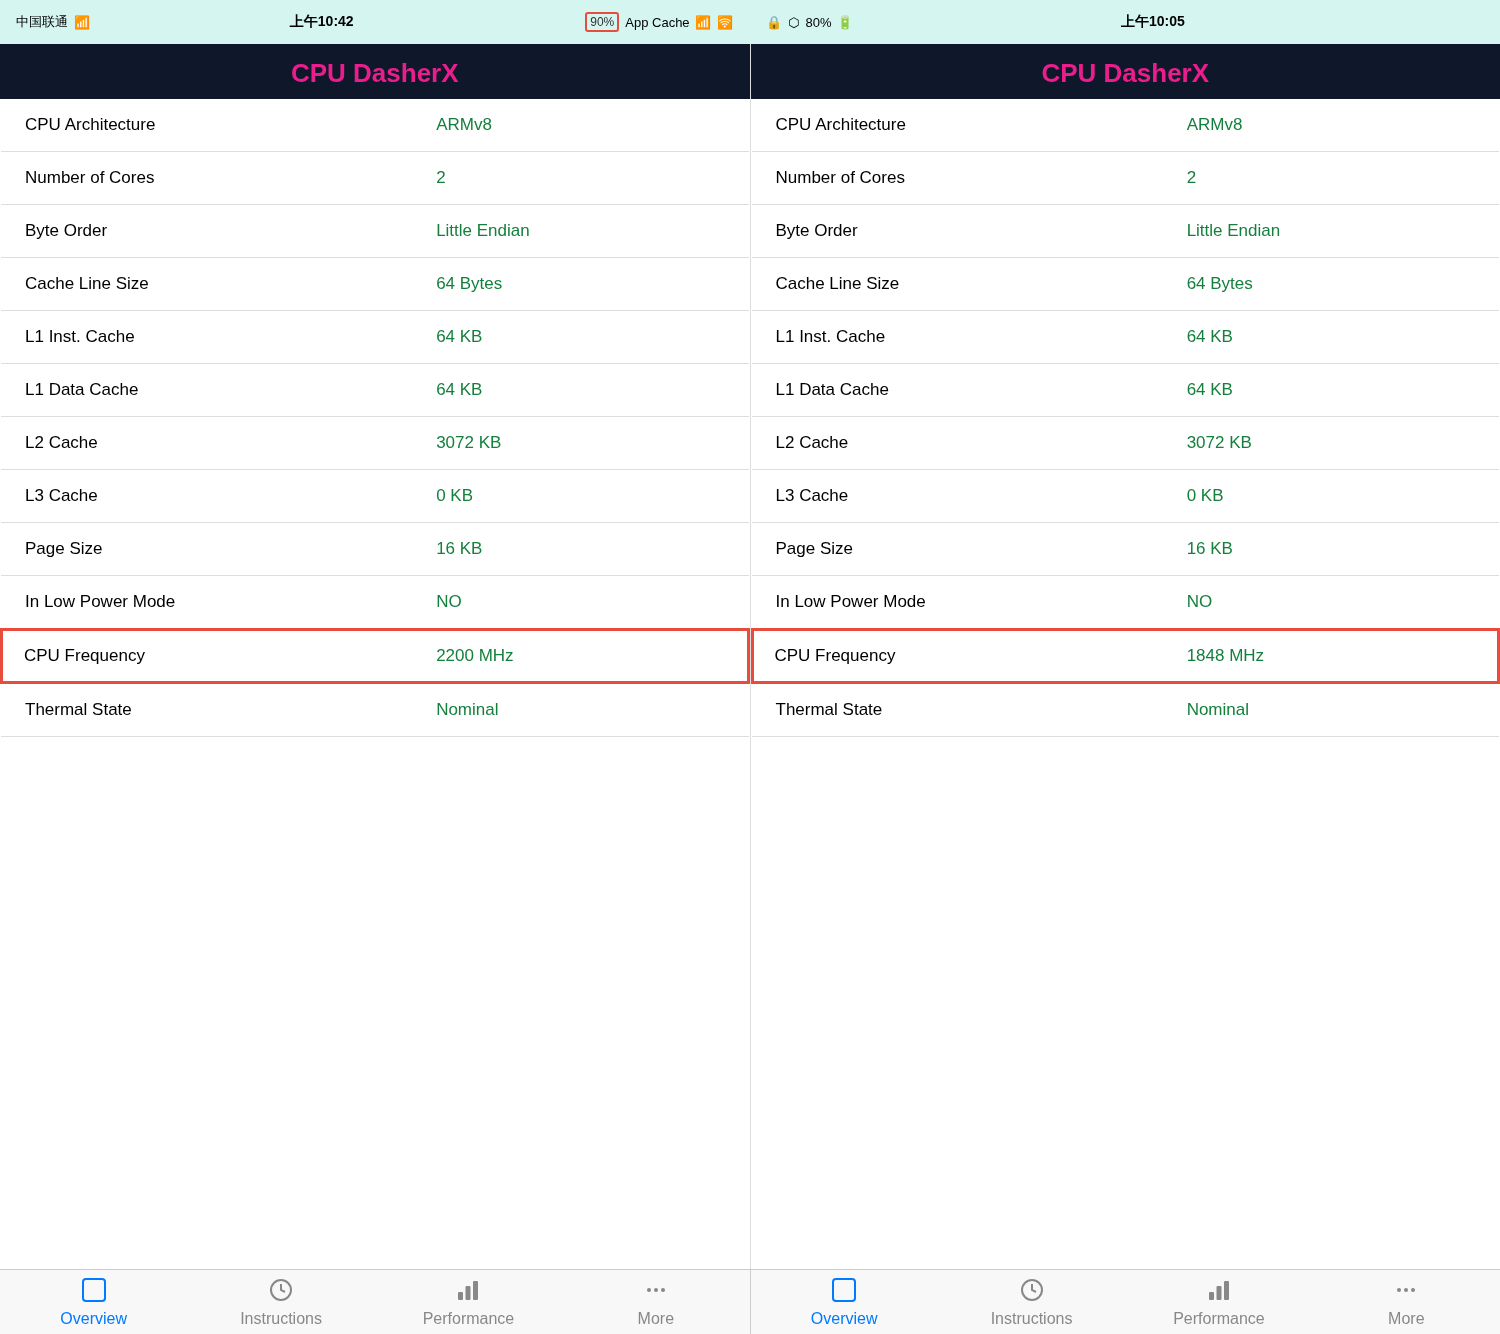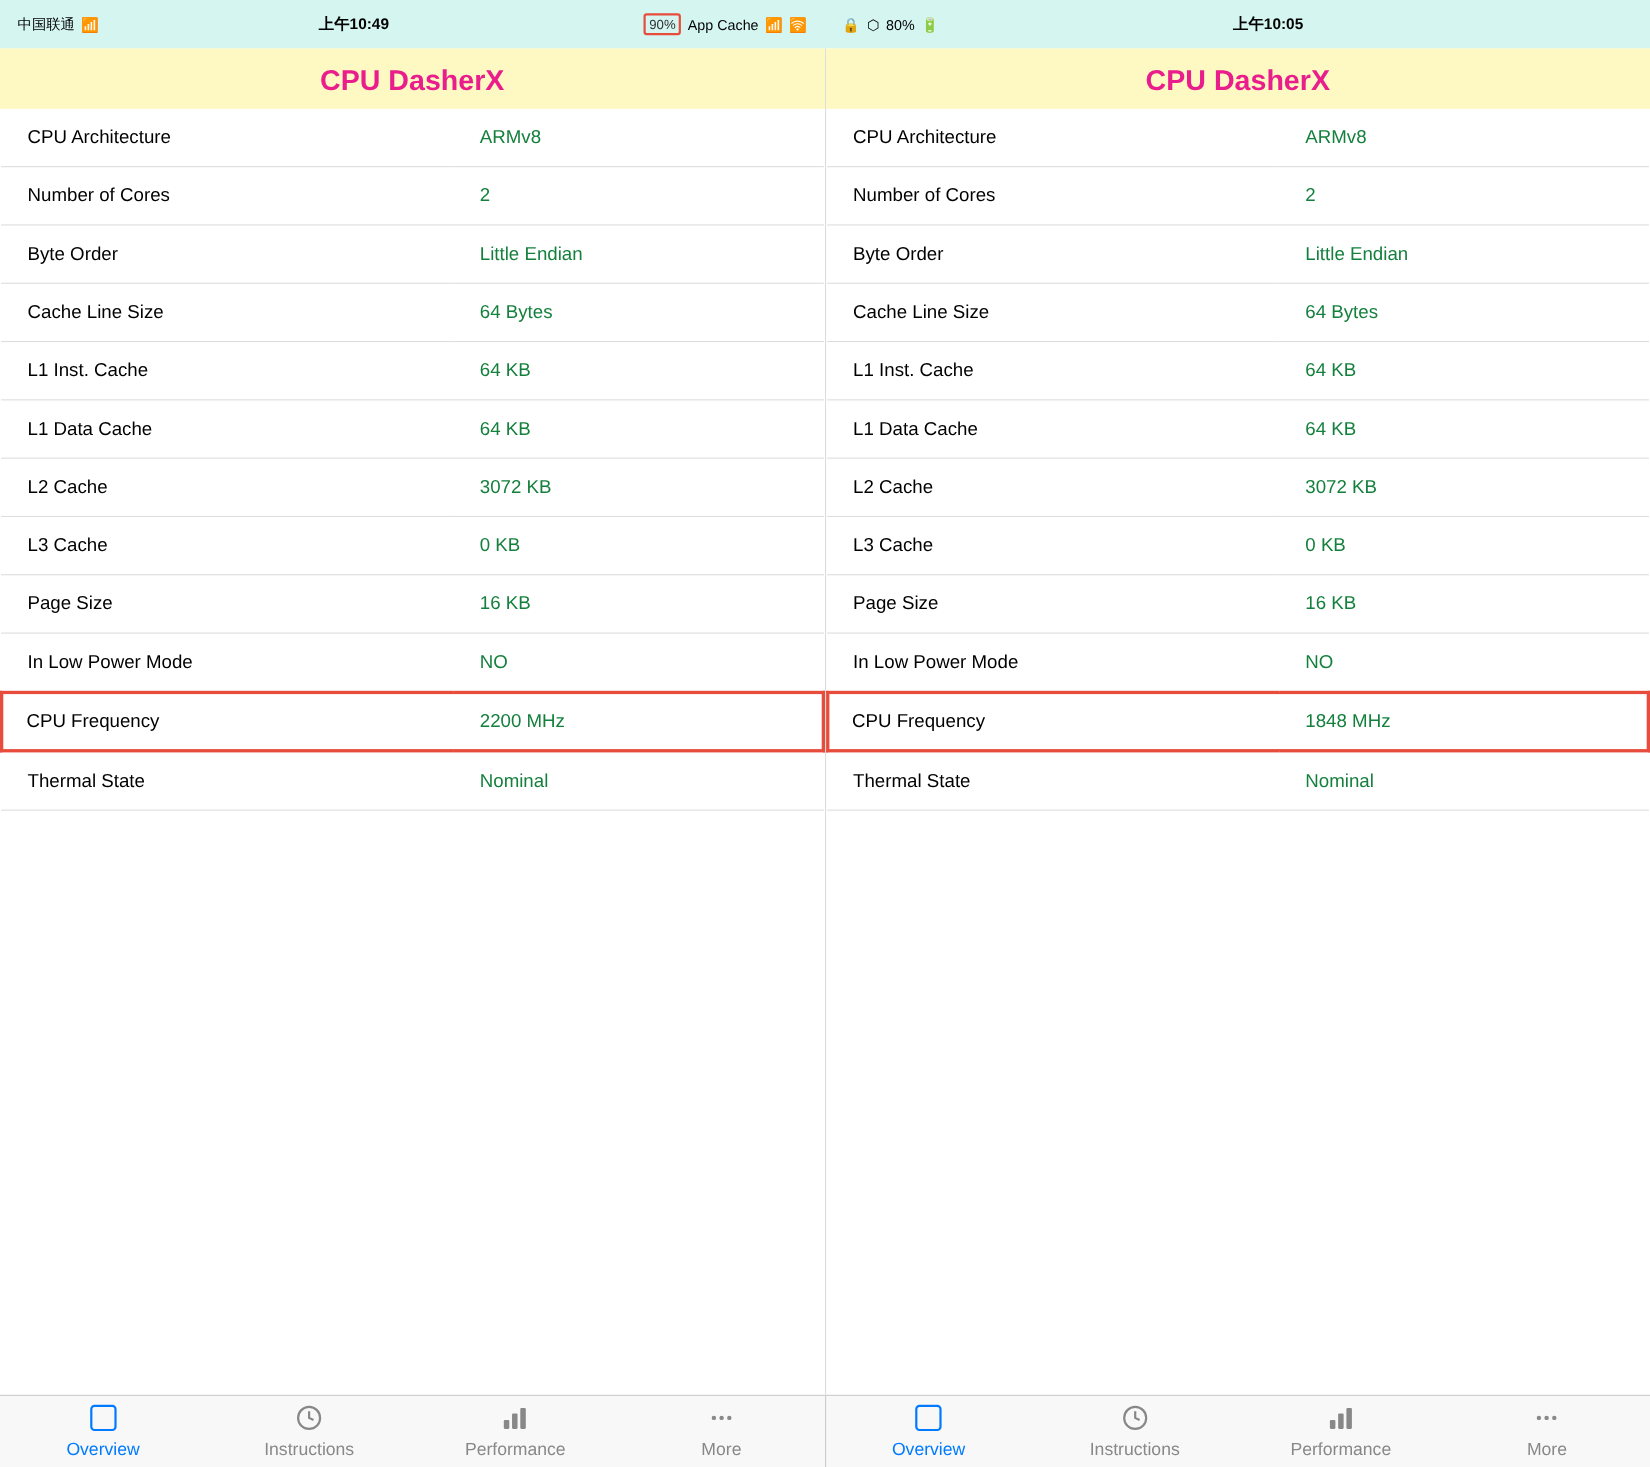--- a/index.html
+++ b/index.html
@@ -48,21 +48,21 @@
     }
     .panel:last-child { border-right: none; }
 
     
     .app-title {
       text-align: center;
       font-size: 26px;
       font-weight: 700;
       color: #e91e8c;
       padding: 14px 14px 10px;
-      background: #fef9c3;
+      background: #0f172a;
     }
 
     
     .info-table {
       width: 100%;
       border-collapse: collapse;
     }
     .info-table tr {
       border-bottom: 1px solid #ddd;
     }
@@ -112,21 +112,21 @@
 </head>
 <body>
 
 <div class="status-bars">
 
   <div class="status-bar" style="background:#d4f5f0;">
     <div class="status-bar-left">
       <span>中国联通</span>
       <span>📶</span>
     </div>
-    <div class="status-bar-center">上午10:49</div>
+    <div class="status-bar-center">上午10:42</div>
     <div class="status-bar-right">
       <span style="border:2px solid #e74c3c; padding:1px 3px; border-radius:3px; color:#333; font-size:12px;">90%</span>
       <span>App Cache</span>
       <span>📶</span>
       <span>🛜</span>
     </div>
   </div>
 
   <div class="status-bar" style="background:#d4f5f0;">
     <div class="status-bar-left">

